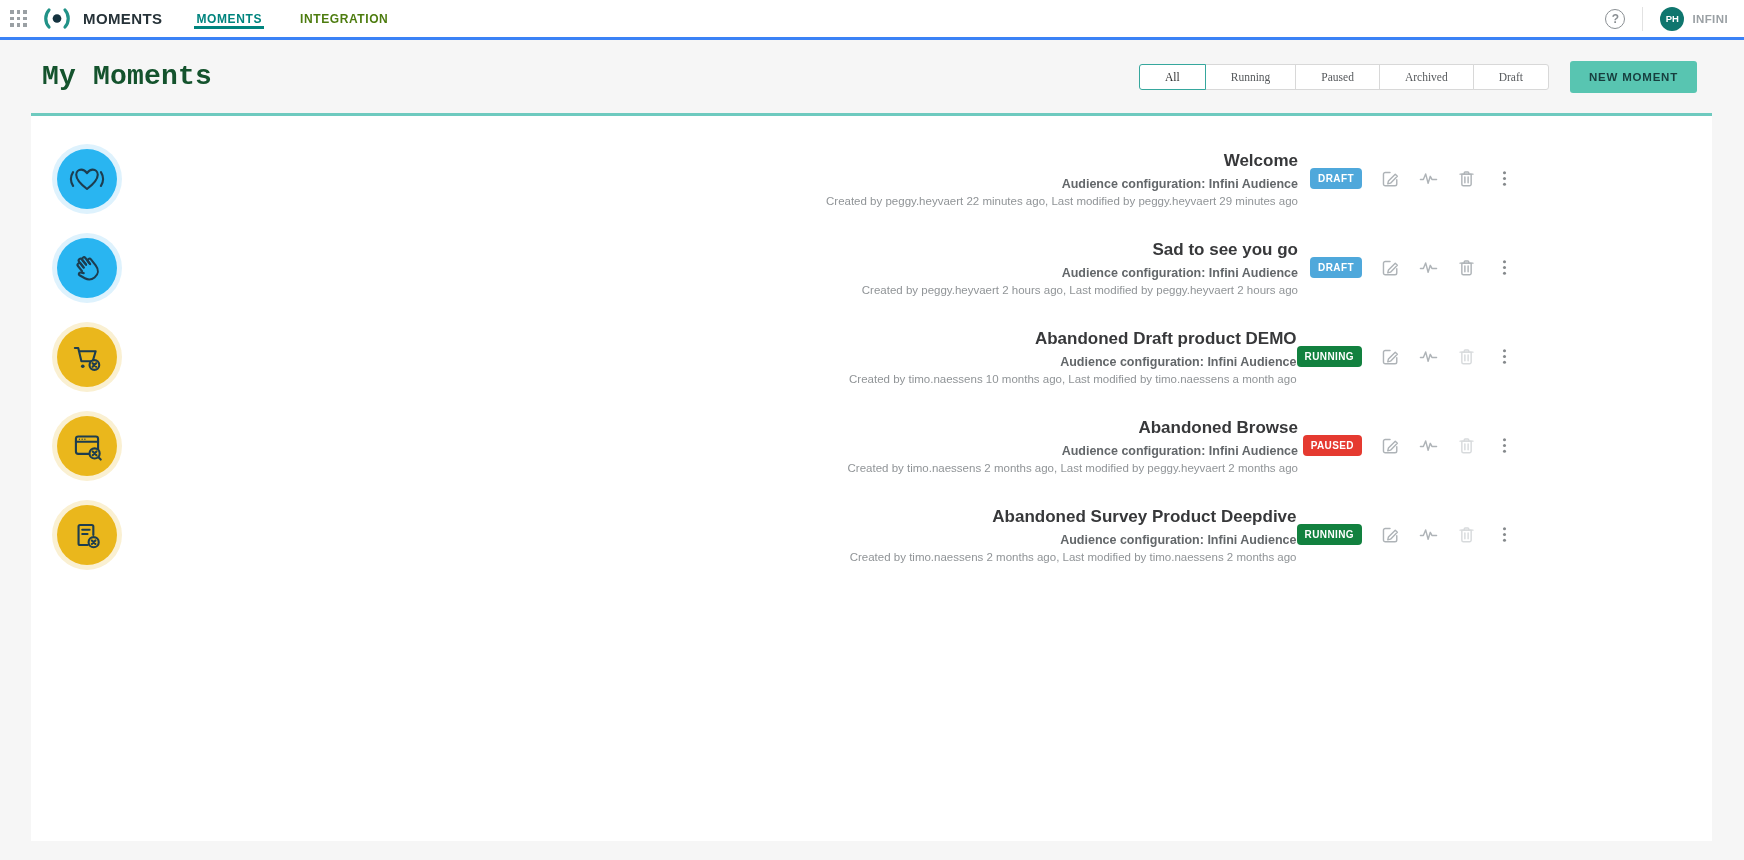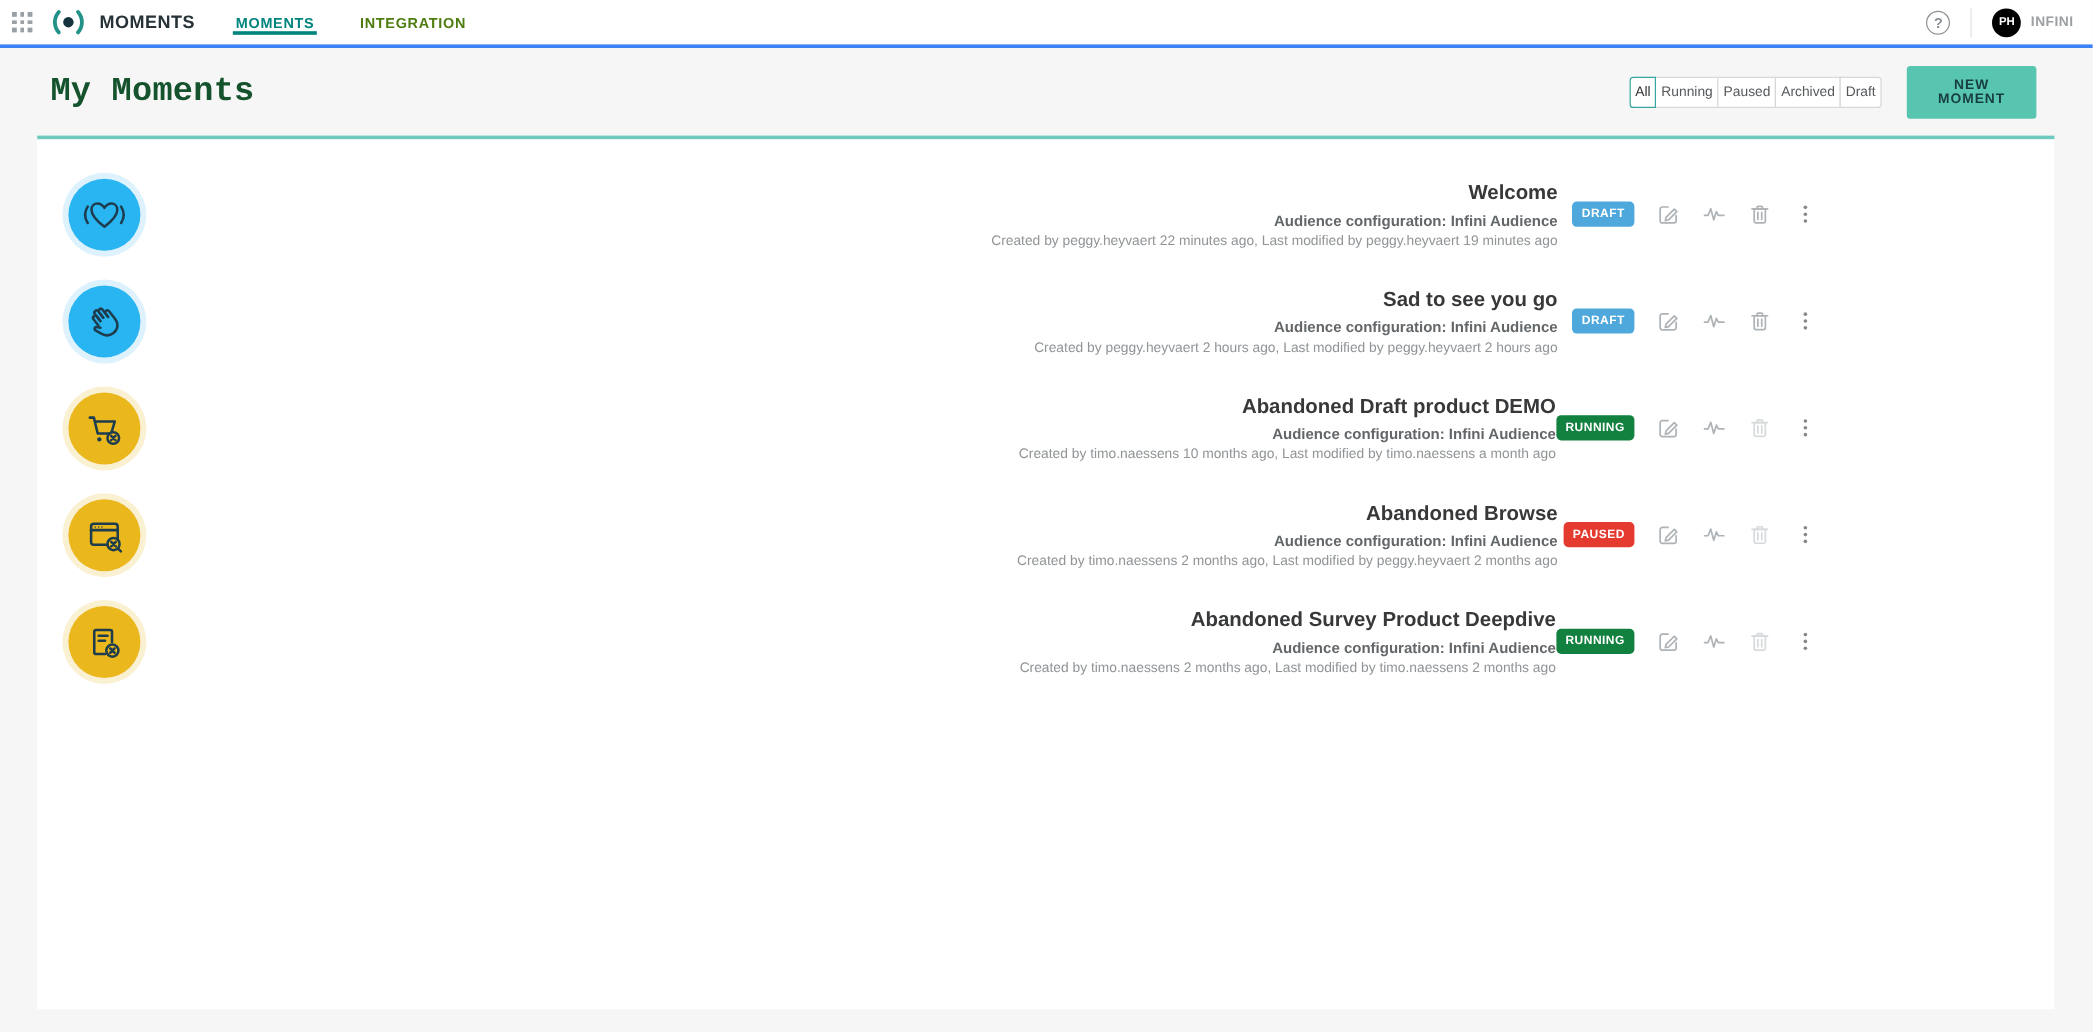--- a/index.html
+++ b/index.html
@@ -12,33 +12,33 @@
   .grid-icon { width:17px; height:17px; display:grid; grid-template-columns:repeat(3,1fr); gap:2.5px; cursor:pointer; margin-right:14px; }
   .grid-icon span { background:#9aa0a4; width:3.5px; height:3.5px; }
   .logo { margin-right:10px; display:flex; align-items:center; }
   .brand { font-size:15px; font-weight:700; color:#263238; letter-spacing:.4px; }
   .tabs { display:flex; margin-left:32px; }
   .tab { display:flex; align-items:center; padding:3px 2px 0; margin-right:34px; font-size:12px; font-weight:700; letter-spacing:.6px; color:#4d7c0f; border-bottom:3px solid transparent; cursor:pointer; }
   .tab.active { color:var(--accent); border-bottom-color:var(--accent); }
   .topbar-right { margin-left:auto; display:flex; align-items:center; padding-right:16px; }
   .help { width:20px; height:20px; border:1.5px solid #8a8f93; border-radius:50%; color:#8a8f93; font-size:12px; font-weight:700; display:flex; align-items:center; justify-content:center; cursor:pointer; }
   .vdivider { width:1px; height:24px; background:#e2e2e2; margin:0 17px; }
-  .avatar { width:24px; height:24px; border-radius:50%; background:#000000; color:#fff; font-size:9.5px; font-weight:700; display:flex; align-items:center; justify-content:center; cursor:pointer; }
+  .avatar { width:24px; height:24px; border-radius:50%; background:#0f766e; color:#fff; font-size:9.5px; font-weight:700; display:flex; align-items:center; justify-content:center; cursor:pointer; }
   .account { margin-left:8px; font-size:11.5px; font-weight:700; color:#9aa0a4; letter-spacing:.4px; cursor:pointer; }
 
   
   .page-header { height:73px; display:flex; align-items:center; padding:0 47px 0 42px; }
   .page-title { font-size:28px; font-weight:700; color:#14532d; letter-spacing:.2px;font-family:Liberation Mono, monospace; }
   .header-right { margin-left:auto; display:flex; align-items:center; }
   .filter-group { display:flex; }
-  .filter-btn { background:#fff; border:1px solid #d8d8d8; margin-left:-1px; padding:6px 4px; font-size:11.5px; color:#56595c; font-family:Liberation Sans, sans-serif; cursor:pointer; position:relative; }
+  .filter-btn { background:#fff; border:1px solid #d8d8d8; margin-left:-1px; padding:6px 25px; font-size:11.5px; color:#56595c; font-family:Liberation Serif, serif; cursor:pointer; position:relative; }
   .filter-btn:first-child { border-radius:3px 0 0 3px; margin-left:0; }
   .filter-btn:last-child { border-radius:0 3px 3px 0; }
   .filter-btn.active { border-color:#36a79d; color:#333; z-index:2; }
-  .new-btn { margin-left:21px; background:var(--new-btn-bg); border:none; border-radius:3px; padding:10px 14px; font-family:inherit; font-size:11.5px; font-weight:700; letter-spacing:.8px; color:#173e3e; cursor:pointer; width:108px; }
+  .new-btn { margin-left:21px; background:var(--new-btn-bg); border:none; border-radius:3px; padding:10px 14px; font-family:inherit; font-size:11.5px; font-weight:700; letter-spacing:.8px; color:#173e3e; cursor:pointer; width:127px; }
 
   
   .card { margin:0 32px 0 31px; background:#fff; border-top:3px solid var(--card-top); height:728px; padding-top:18px; }
   .row { height:89px; display:flex; align-items:center; padding-left:21px;text-align:right; }
   .circle { width:60px; height:60px; border-radius:50%; display:flex; align-items:center; justify-content:center; flex:none; margin:0 18px 0 5px; }
   .row.icon-blue .circle { background:var(--icon-blue); box-shadow:0 0 0 5px var(--halo-blue); }
   .row.icon-yellow .circle { background:var(--icon-yellow); box-shadow:0 0 0 5px var(--halo-yellow); }
   .circle svg { width:38px; height:38px; }
   .circle svg path, .circle svg rect, .circle svg circle { fill:none; stroke:var(--icon-stroke); stroke-width:2; stroke-linecap:round; stroke-linejoin:round; }
   .circle svg .fill { fill:var(--icon-stroke); stroke:none; }
@@ -120,21 +120,21 @@
     <div class="circle">
           <svg viewBox="0 0 36 36">
             <path d="M18 27.5c-6.8-5.2-10.2-9.6-10.2-13.5 0-3.2 2.3-4.9 4.7-4.9 2 0 4 1.2 5.5 3.4 1.5-2.2 3.5-3.4 5.5-3.4 2.4 0 4.7 1.7 4.7 4.9 0 3.9-3.4 8.3-10.2 13.5z"></path>
             <path d="M4.8 11.5c-2.9 4.6-2.9 8.4 0 13"></path>
             <path d="M31.2 11.5c2.9 4.6 2.9 8.4 0 13"></path>
           </svg>
         </div>
     <div class="row-text">
       <div class="row-title">Welcome</div>
       <div class="row-subtitle">Audience configuration: Infini Audience</div>
-      <div class="row-meta">Created by peggy.heyvaert 22 minutes ago, Last modified by peggy.heyvaert 19 minutes ago</div>
+      <div class="row-meta">Created by peggy.heyvaert 22 minutes ago, Last modified by peggy.heyvaert 29 minutes ago</div>
     </div>
     <div class="actions">
       <div class="badge-wrap">
             <span class="badge badge-draft">DRAFT</span>
           </div>
       <span class="aicon edit">
         <svg viewBox="0 0 20 20">
           <path d="M16.6 11.2v4.6a1.9 1.9 0 0 1-1.9 1.9H4.5a1.9 1.9 0 0 1-1.9-1.9V5.6a1.9 1.9 0 0 1 1.9-1.9h5"></path>
           <path d="M7.8 12.7l-.7 2.9 2.9-.7 7.2-7.2-2.2-2.2z"></path>
         </svg>

